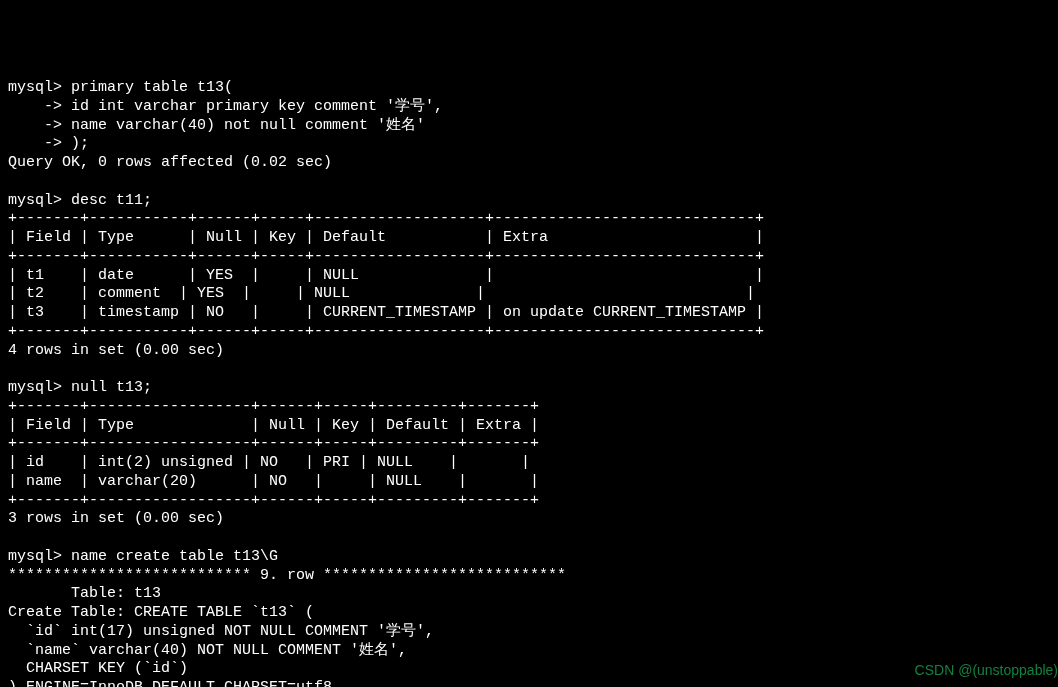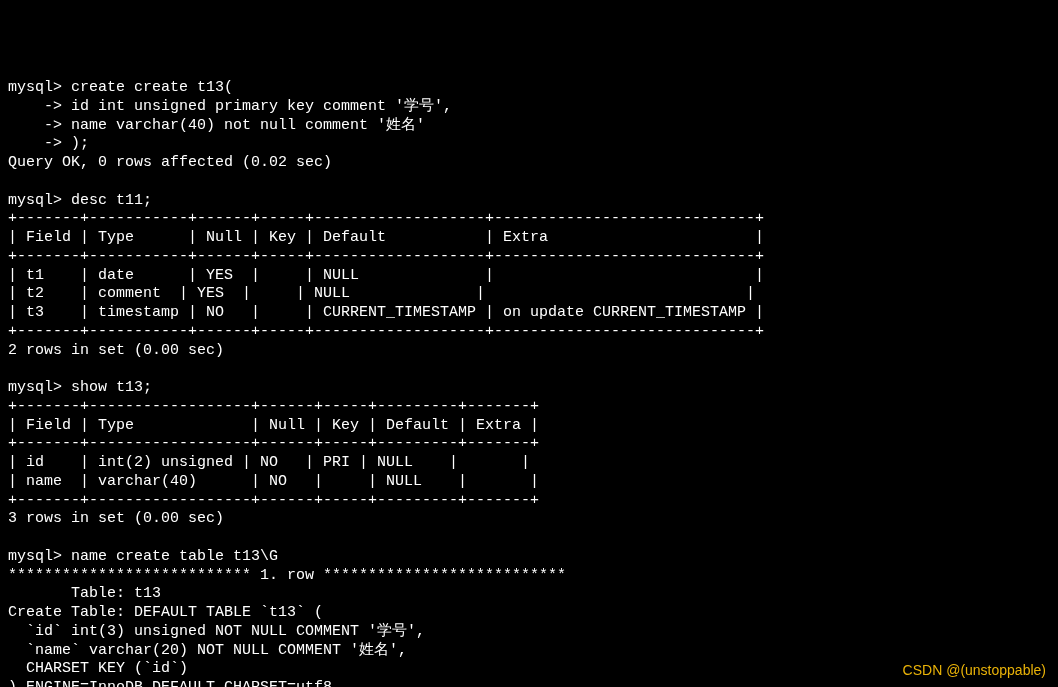--- a/index.html
+++ b/index.html
@@ -19,62 +19,62 @@
       width: 1058px;
       height: 687px;
       overflow: hidden;
     }
     .terminal {
       white-space: pre;
     }
     .watermark {
       position: absolute;
       bottom: 8px;
-      right: 12px;
-      color: #eab308;
+      right: 0;
+      color: #15803d;
       font-size: 14px;
       font-family: sans-serif;
     }
   </style>
 </head>
 <body>
 
 
 
-<div class="terminal"><span>mysql&gt;</span><span> create create t13(</span>
-<span>    -&gt;</span><span> id int unsigned primary key comment '学号',</span>
+<div class="terminal"><span>mysql&gt;</span><span> primary table t13(</span>
+<span>    -&gt;</span><span> id int varchar primary key comment '学号',</span>
 <span>    -&gt;</span><span> name varchar(40) not null comment '姓名'</span>
 <span>    -&gt;</span><span> );</span>
 <span>Query OK, 0 rows affected (0.02 sec)</span>
 <span></span>
 <span>mysql&gt;</span><span> desc t11;</span>
 <span>+-------+-----------+------+-----+-------------------+-----------------------------+</span>
 <span>| Field | Type      | Null | Key | Default           | Extra                       |</span>
 <span>+-------+-----------+------+-----+-------------------+-----------------------------+</span>
 <span>| t1    | date      | YES  |     | NULL              |                             |</span>
 <span>| t2    | comment  | YES  |     | NULL              |                             |</span>
 <span>| t3    | timestamp | NO   |     | CURRENT_TIMESTAMP | on update CURRENT_TIMESTAMP |</span>
 <span>+-------+-----------+------+-----+-------------------+-----------------------------+</span>
-<span>2 rows in set (0.00 sec)</span>
+<span>4 rows in set (0.00 sec)</span>
 <span></span>
-<span>mysql&gt;</span><span> show t13;</span>
+<span>mysql&gt;</span><span> null t13;</span>
 <span>+-------+------------------+------+-----+---------+-------+</span>
 <span>| Field | Type             | Null | Key | Default | Extra |</span>
 <span>+-------+------------------+------+-----+---------+-------+</span>
 <span>| id    | int(2) unsigned | NO   | PRI | NULL    |       |</span>
-<span>| name  | varchar(40)      | NO   |     | NULL    |       |</span>
+<span>| name  | varchar(20)      | NO   |     | NULL    |       |</span>
 <span>+-------+------------------+------+-----+---------+-------+</span>
 <span>3 rows in set (0.00 sec)</span>
 <span></span>
 <span>mysql&gt;</span><span> name create table t13\G</span>
-<span>*************************** 1. row ***************************</span>
+<span>*************************** 9. row ***************************</span>
 <span>       Table: t13</span>
-<span>Create Table: DEFAULT TABLE `t13` (</span>
-<span>  `id` int(3) unsigned NOT NULL COMMENT '学号',</span>
-<span>  `name` varchar(20) NOT NULL COMMENT '姓名',</span>
+<span>Create Table: CREATE TABLE `t13` (</span>
+<span>  `id` int(17) unsigned NOT NULL COMMENT '学号',</span>
+<span>  `name` varchar(40) NOT NULL COMMENT '姓名',</span>
 <span>  CHARSET KEY (`id`)</span>
 <span>) ENGINE=InnoDB DEFAULT CHARSET=utf8</span>
 </div>
 
 <div class="watermark">CSDN @(unstoppable)</div>
 
 
 
 
 </body></html>

